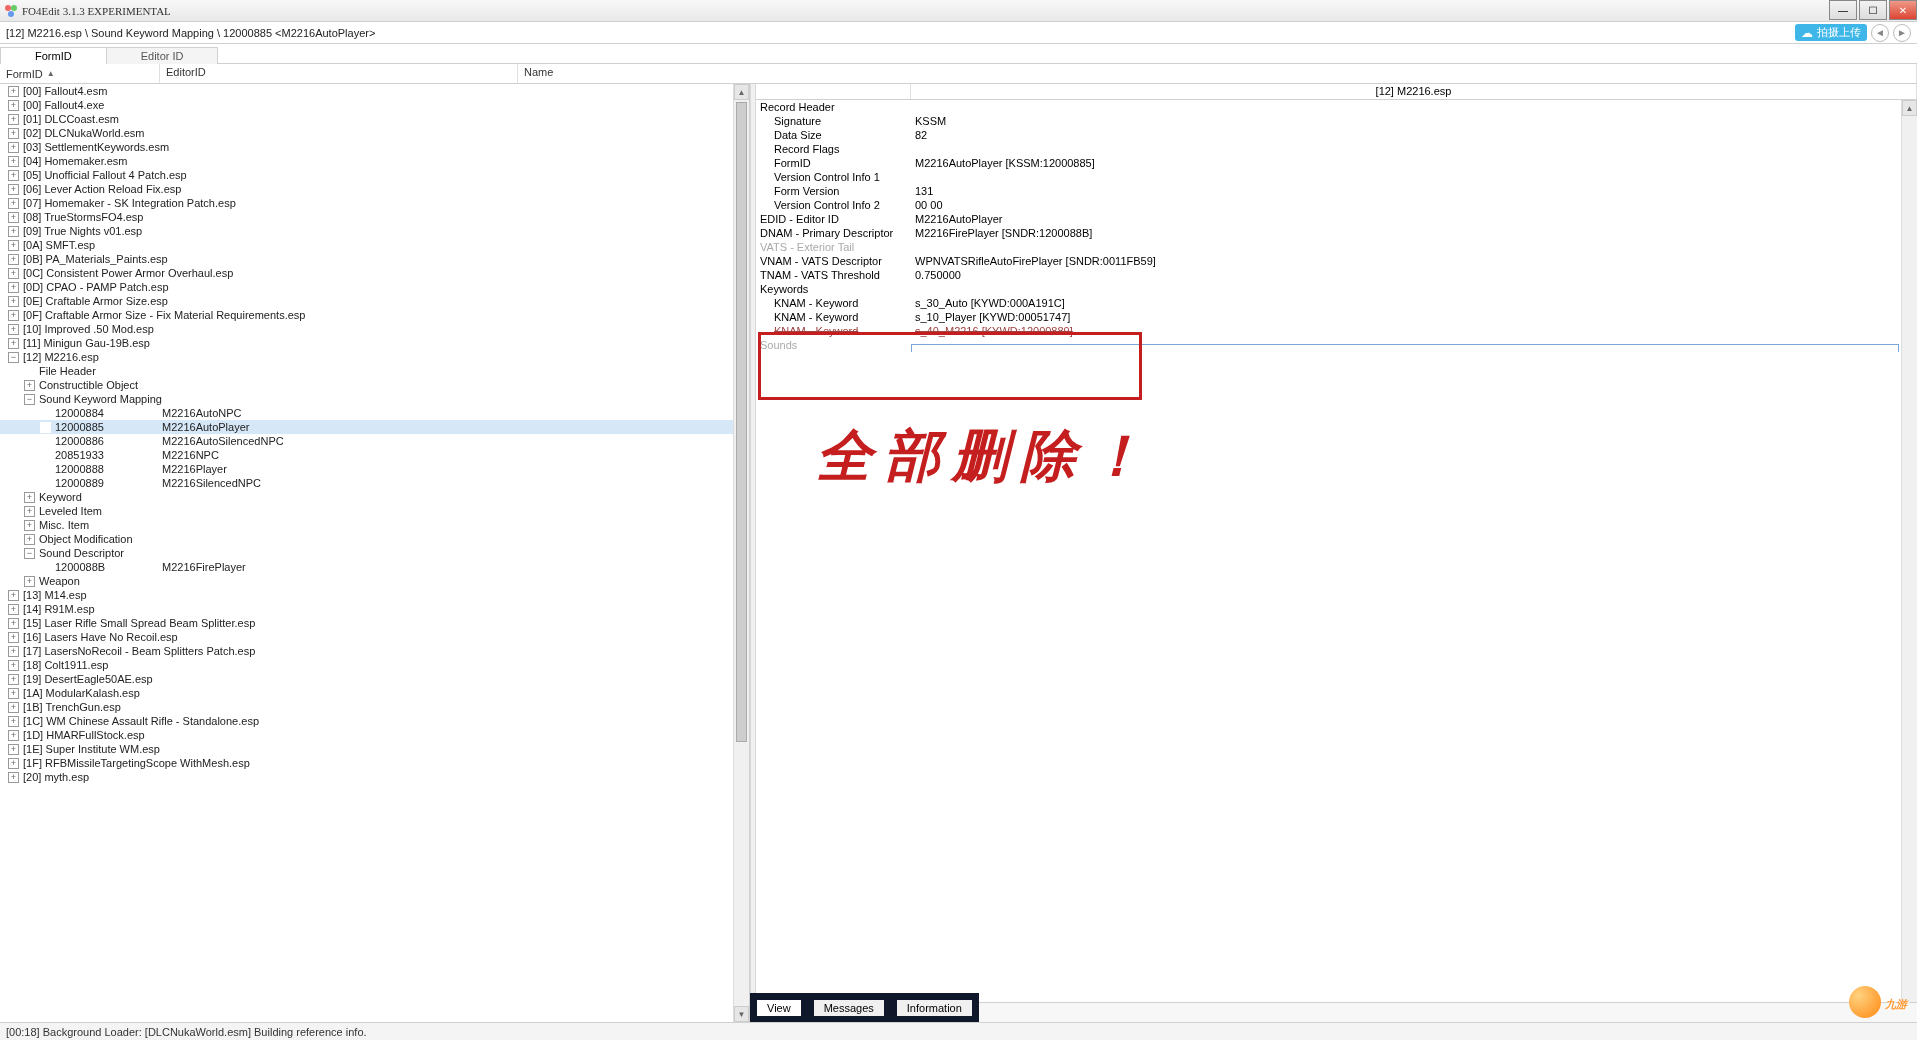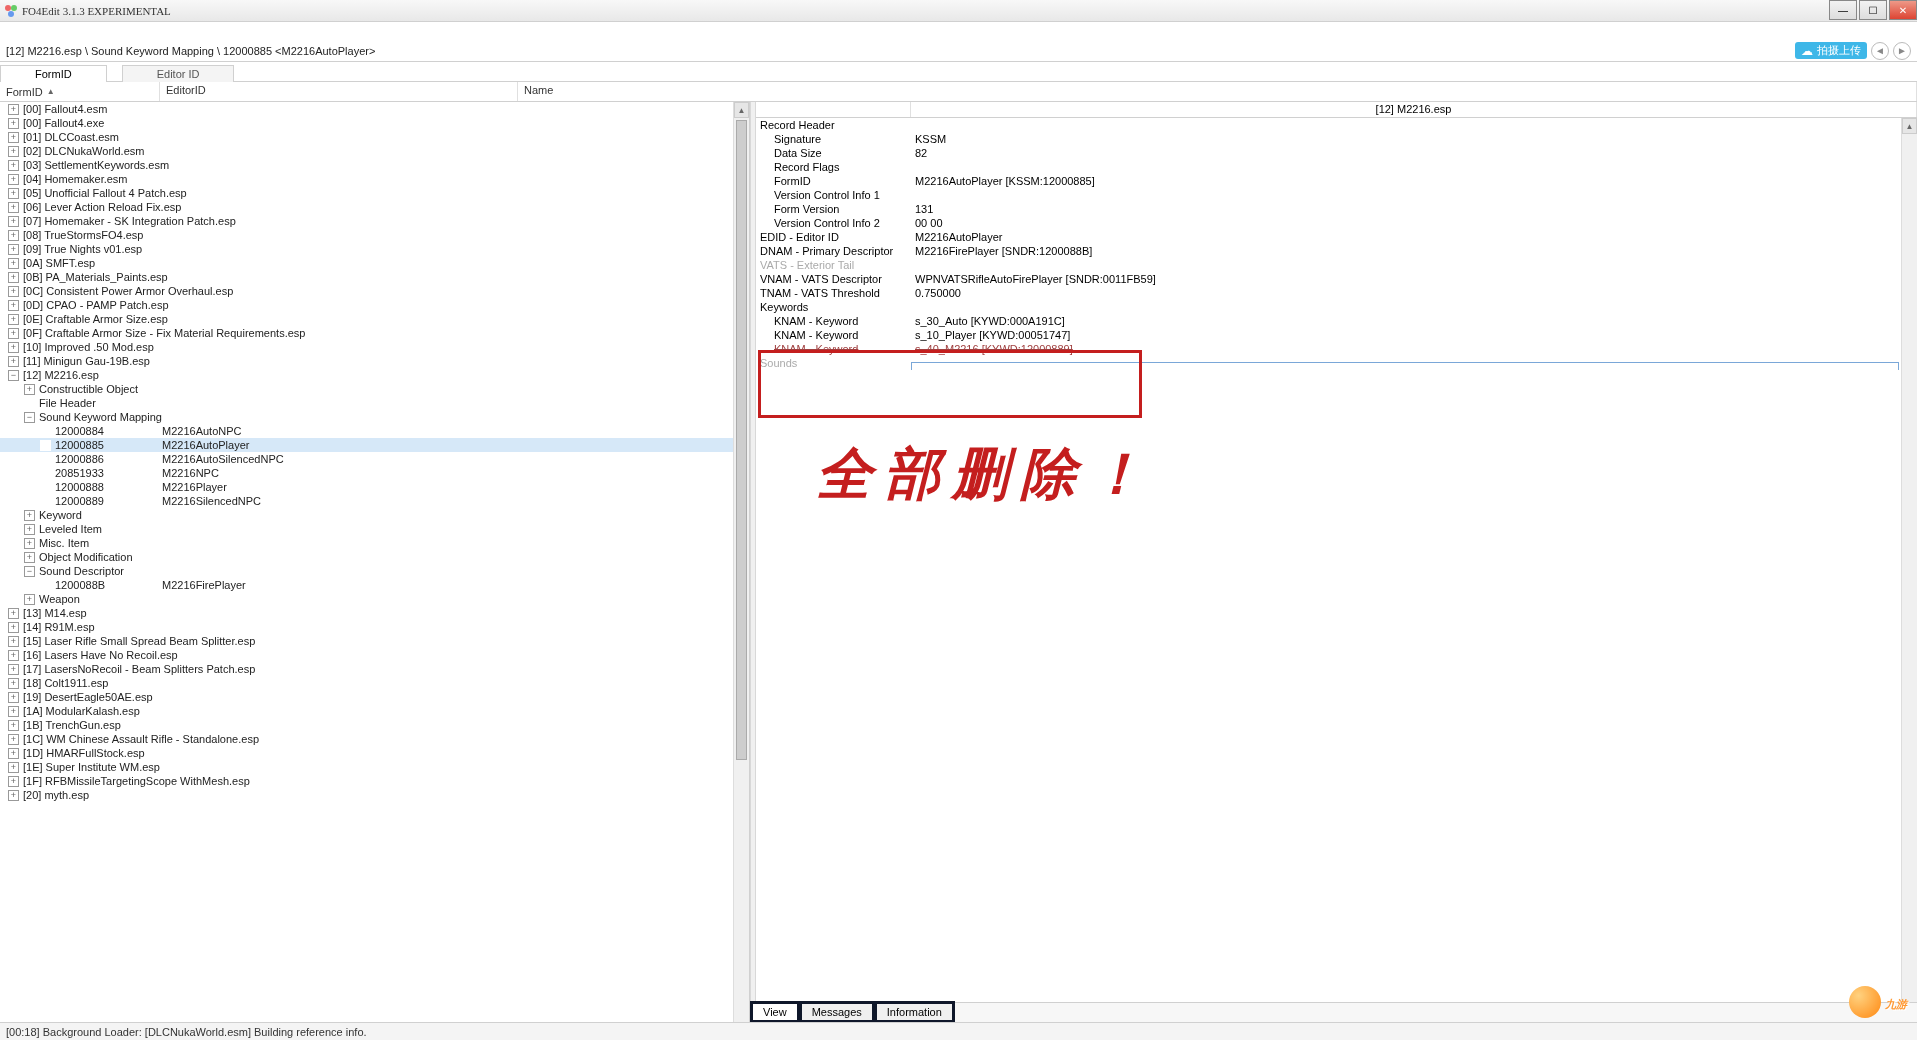--- a/index.html
+++ b/index.html
@@ -5,30 +5,30 @@
 * { margin: 0; padding: 0; box-sizing: border-box; font-family: "Segoe UI", Tahoma, sans-serif; font-size: 11px; }
 body { background: #fff; width: 1917px; height: 1040px; overflow: hidden; position: relative; }
 
 .titlebar { height: 22px; background: linear-gradient(to bottom, #f8f8f8, #e8e8e8); border-bottom: 1px solid #d0d0d0; display: flex; align-items: center; padding-left: 4px; }
 .titlebar-icon { width: 14px; height: 14px; margin-right: 4px; display: inline-flex; align-items: center; justify-content: center; }
 .titlebar-text { font-size: 11px; color: #333; font-family: Liberation Serif, serif; }
 .win-btns { position: absolute; top: 0; right: 0; display: flex; }
 .win-btn { width: 28px; height: 20px; border: 1px solid #888; background: linear-gradient(#f2f2f2,#ddd); margin-left: 2px; display: flex; align-items: center; justify-content: center; font-size: 10px; }
 .win-btn.close { background: linear-gradient(#e98, #d43); color: #fff; }
 
-.breadcrumb-bar { height: 22px; border-bottom: 1px solid #d0d0d0; display: flex; align-items: center; padding: 0 6px; background: #fff; margin-top: 18px; }
+.breadcrumb-bar { height: 22px; border-bottom: 1px solid #d0d0d0; display: flex; align-items: center; padding: 0 6px; background: #fff; }
 .breadcrumb-text { font-size: 11px; color: #222; }
 .breadcrumb-right { margin-left: auto; display: flex; align-items: center; gap: 4px; }
 .upload-btn { background: #3eb7e8; color: #fff; border-radius: 3px; padding: 1px 6px; display: flex; align-items: center; gap: 4px; font-size: 11px; }
 .upload-icon { font-size: 12px; }
 .nav-circle { width: 18px; height: 18px; border: 1px solid #bbb; border-radius: 50%; display: flex; align-items: center; justify-content: center; color: #888; font-size: 10px; }
 
 .tabs-small { height: 20px; display: flex; align-items: flex-end; border-bottom: 1px solid #d0d0d0; }
 .tab-s { border: 1px solid #d0d0d0; border-bottom: none; padding: 2px 34px; background: #fff; font-size: 11px; position: relative; top: 1px; margin-right: -1px; }
-.tab-s.inactive { background: #f4f4f4; color: #555; margin-left: 16px; }
+.tab-s.inactive { background: #f4f4f4; color: #555; }
 
 .tree-header { height: 20px; display: flex; border-bottom: 1px solid #d0d0d0; background: #fff; }
 .tree-header > div { padding: 2px 6px; border-right: 1px solid #e0e0e0; font-size: 11px; color: #333; }
 .col-formid { width: 160px; display: flex; align-items: center; }
 .col-editorid { width: 358px; }
 .col-name { flex: 1; }
 .sort-arrow { font-size: 8px; margin-left: 4px; color: #666; }
 
 .main-area { display: flex; height: calc(100% - 22px - 22px - 20px - 20px - 18px); }
 .left-panel { width: 750px; border-right: 1px solid #d0d0d0; overflow: hidden; position: relative; }
@@ -55,21 +55,21 @@
 .rec-value { flex: 1; padding-left: 4px; }
 .rec-struck { text-decoration: line-through; color: #a04040; }
 .rec-gray { color: #aaa; }
 
 .annotation-box { position: absolute; border: 3px solid #c41e1e; top: 248px; left: 2px; width: 384px; height: 68px; pointer-events: none; }
 .annotation-text { position: absolute; top: 335px; left: 60px; font-family: "KaiTi", "STKaiti", serif; font-size: 56px; color: #c41e1e; font-weight: bold; font-style: italic; letter-spacing: 12px; pointer-events: none; }
 
 .input-outline { position: absolute; border: 1px solid #7aa7d8; background: #fff; height: 16px; }
 
 .bottom-tabs { position: absolute; bottom: 18px; left: 750px; right: 0; height: 20px; display: flex; align-items: flex-end; border-top: 1px solid #d0d0d0; background: #f7f7f7; }
-.btab { border: 3px solid #0f172a; padding: 2px 10px; background: #fff; font-size: 11px; margin-right: -1px; position: relative; top: 1px; }
+.btab { border: 7px solid #0f172a; padding: 2px 10px; background: #fff; font-size: 11px; margin-right: -1px; position: relative; top: 1px; }
 .btab.inactive { background: #f0f0f0; }
 
 .statusbar { position: absolute; bottom: 0; left: 0; right: 0; height: 18px; background: #f4f4f4; border-top: 1px solid #d0d0d0; display: flex; align-items: center; padding: 0 6px; font-size: 11px; color: #333; }
 
 .watermark { position: absolute; right: 10px; bottom: 22px; font-size: 24px; font-weight: bold; color: #ff9933; font-style: italic; text-shadow: 1px 1px #fff; pointer-events: none; }
 .watermark-icon { display: inline-block; width: 32px; height: 32px; background: radial-gradient(circle at 30% 30%, #ffd280, #ff8811); border-radius: 50%; vertical-align: middle; margin-right: 4px; }
 
 .vsplit { width: 6px; background: #f0f0f0; border-left: 1px solid #d8d8d8; border-right: 1px solid #d8d8d8; cursor: col-resize; }
 
 .scrollbar-v { position: absolute; right: 0; top: 0; bottom: 0; width: 16px; background: #f0f0f0; border-left: 1px solid #ddd; }
@@ -260,29 +260,29 @@
         <div class="tree-row">
           <div class="tree-formid">
             <span class="indent" style="width: 8px;"></span>
             <span class="expander minus"></span>
             <span>[12] M2216.esp</span>
           </div>
         </div>
         <div class="tree-row">
           <div class="tree-formid">
             <span class="indent" style="width: 24px;"></span>
+            <span class="expander none"></span>
+            <span>File Header</span>
+          </div>
+        </div>
+        <div class="tree-row">
+          <div class="tree-formid">
+            <span class="indent" style="width: 24px;"></span>
             <span class="expander plus"></span>
             <span>Constructible Object</span>
-          </div>
-        </div>
-        <div class="tree-row">
-          <div class="tree-formid">
-            <span class="indent" style="width: 24px;"></span>
-            <span class="expander none"></span>
-            <span>File Header</span>
           </div>
         </div>
         <div class="tree-row">
           <div class="tree-formid">
             <span class="indent" style="width: 24px;"></span>
             <span class="expander minus"></span>
             <span>Sound Keyword Mapping</span>
           </div>
         </div>
         <div class="tree-row">

